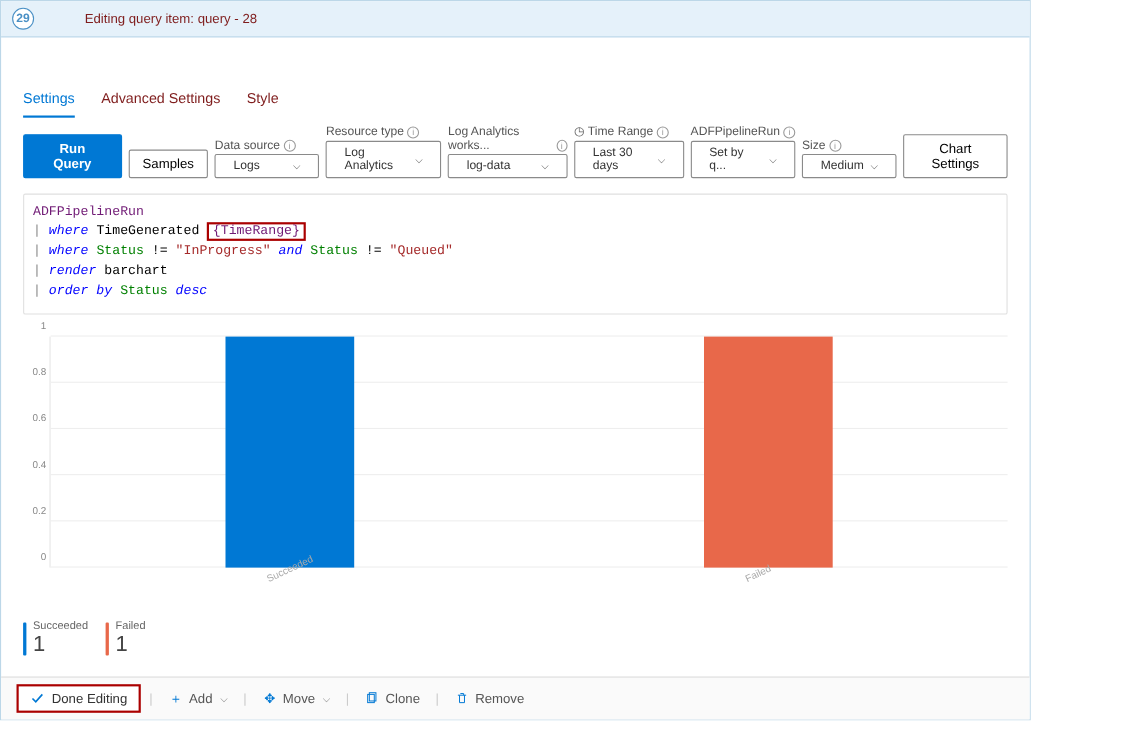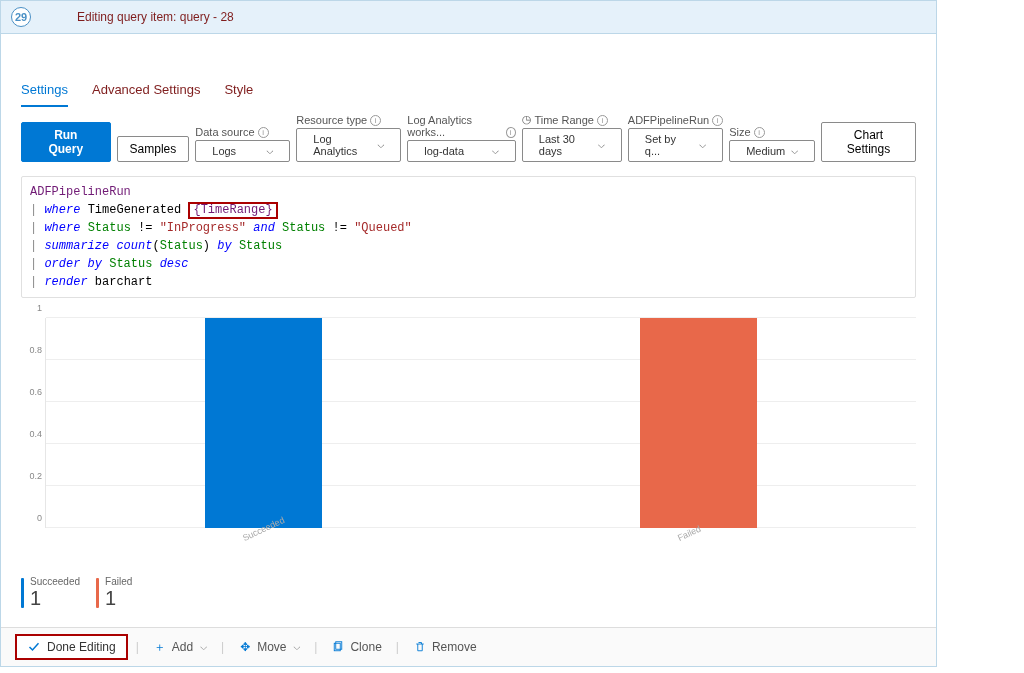--- a/index.html
+++ b/index.html
@@ -170,35 +170,28 @@
       <span class="ed-green">Status</span>
       <span class="ed-black">!=</span>
       <span class="ed-brown">"InProgress"</span>
       <span class="ed-blue">and</span>
       <span class="ed-green">Status</span>
       <span class="ed-black">!=</span>
       <span class="ed-brown">"Queued"</span>
     </div>
     <div>
       <span class="ed-pipe">|</span>
-      <span class="ed-blue">summarize</span>
-      <span class="ed-black"><span class="ed-blue">count</span>(<span class="ed-green">Status</span>)</span>
-      <span class="ed-blue">by</span>
-      <span class="ed-green">Status</span>
+      <span class="ed-blue">render</span>
+      <span class="ed-black">barchart</span>
     </div>
     <div>
       <span class="ed-pipe">|</span>
       <span class="ed-blue">order by</span>
       <span class="ed-green">Status</span>
       <span class="ed-blue">desc</span>
-    </div>
-    <div>
-      <span class="ed-pipe">|</span>
-      <span class="ed-blue">render</span>
-      <span class="ed-black">barchart</span>
     </div>
   </div>
 
   <div class="chart-wrap">
     <div class="chart">
       <div class="grid-line" style="bottom:0%"></div>
       <div class="y-tick" style="bottom:0%">0</div>
       <div class="grid-line" style="bottom:20%"></div>
       <div class="y-tick" style="bottom:20%">0.2</div>
       <div class="grid-line" style="bottom:40%"></div>

